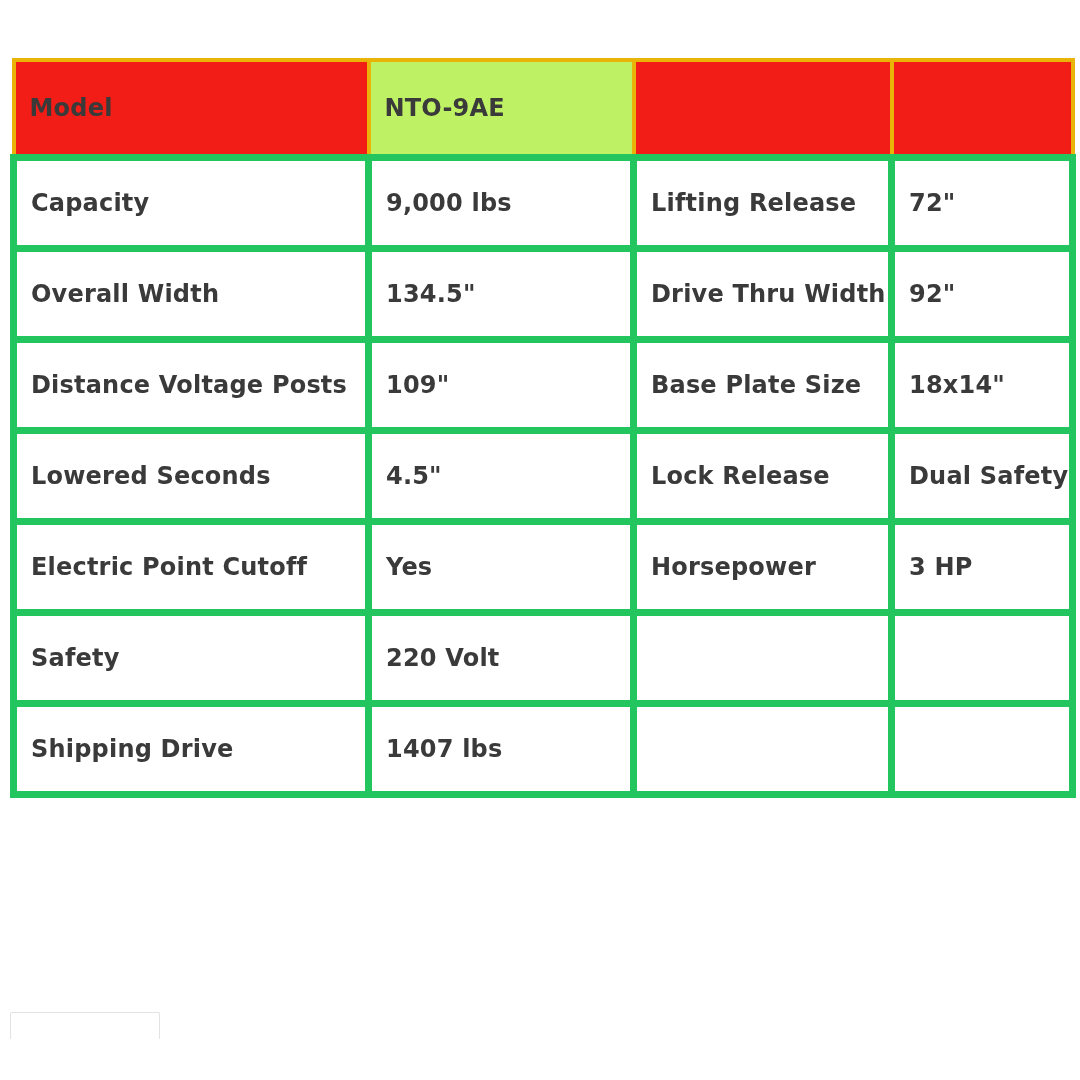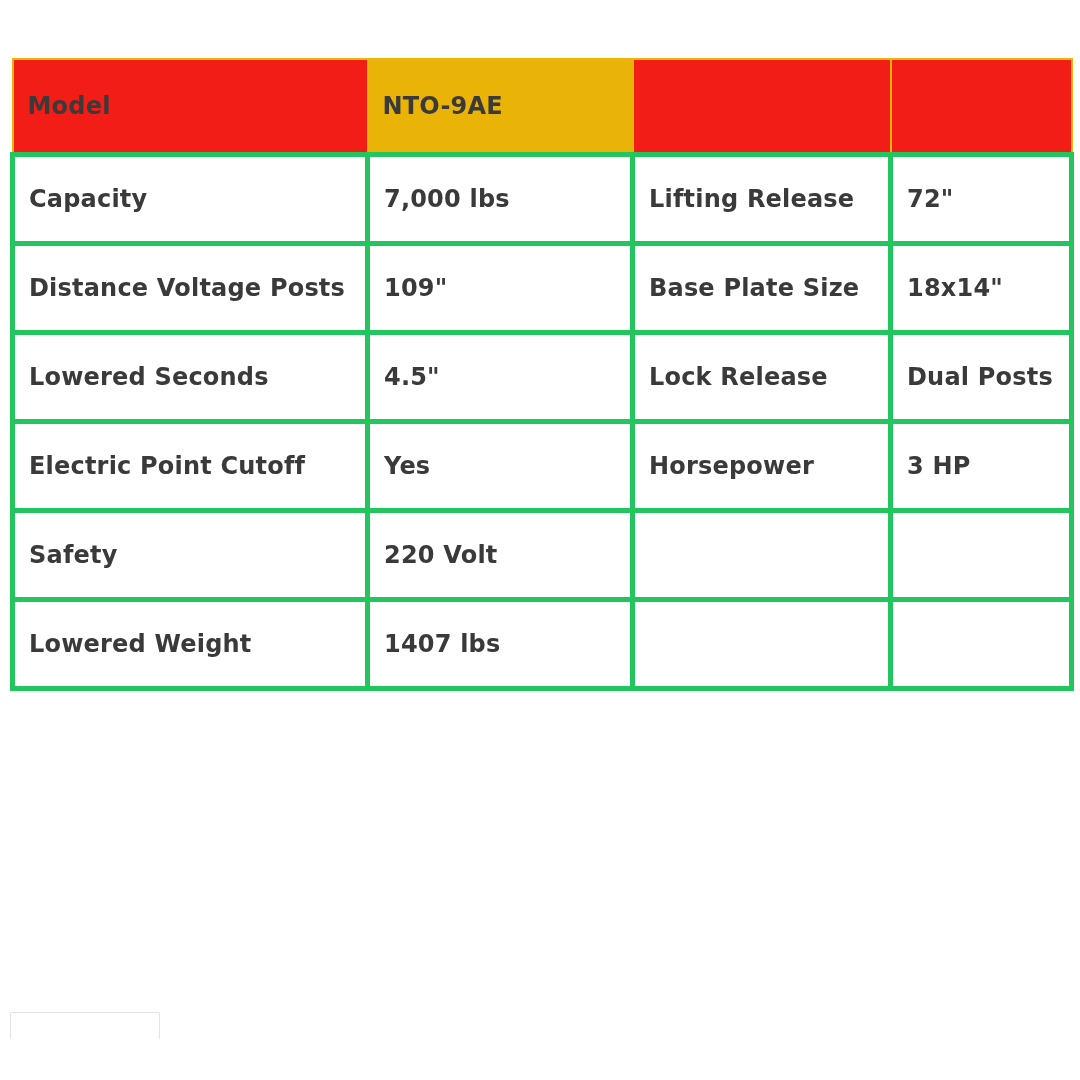--- a/index.html
+++ b/index.html
@@ -22,46 +22,46 @@
     left: 10px;
     top: 58px;
     width: 1059px;
   }
   table.spec-table {
     border-collapse: collapse;
     width: 1059px;
     table-layout: fixed;
   }
   table.spec-table td {
-    border: 5px solid #22c55e;
+    border: 7px solid #22c55e;
     padding: 0 14px;
     height: 84px;
     vertical-align: middle;
     font-size: 24px;
     font-weight: bold;
     color: #3a3a3a;
     letter-spacing: 0.2px;
     overflow: hidden;
     white-space: nowrap;
   }
   col.c1 { width: 355px; }
   col.c2 { width: 265px; }
   col.c3 { width: 258px; }
   col.c4 { width: 181px; }
 
   tr.header-row td {
     height: 92px;
-    border: 2px solid #eab308;
+    border: 4px solid #eab308;
   }
   td.hdr-red {
     background: #f21d17;
     color: #ffffff;
   }
   td.hdr-salmon {
-    background: #eab308;
+    background: #bef264;
     color: #ffffff;
   }
   .label-cell { color: #3d3d3d; }
   .value-cell { color: #3d3d3d; }
 
   
   .bottom-stub {
     position: absolute;
     left: 10px;
     top: 1012px;
@@ -89,50 +89,56 @@
       <tbody>
         <tr class="header-row">
           <td class="hdr-red">Model</td>
           <td class="hdr-salmon">NTO-9AE</td>
           <td class="hdr-red"></td>
           <td class="hdr-red"></td>
         </tr>
 
         <tr>
           <td class="label-cell">Capacity</td>
-          <td class="value-cell">7,000 lbs</td>
+          <td class="value-cell">9,000 lbs</td>
           <td class="label-cell">Lifting Release</td>
           <td class="value-cell">72"</td>
+        </tr>
+        <tr>
+          <td class="label-cell">Overall Width</td>
+          <td class="value-cell">134.5"</td>
+          <td class="label-cell">Drive Thru Width</td>
+          <td class="value-cell">92"</td>
         </tr>
         <tr>
           <td class="label-cell">Distance Voltage Posts</td>
           <td class="value-cell">109"</td>
           <td class="label-cell">Base Plate Size</td>
           <td class="value-cell">18x14"</td>
         </tr>
         <tr>
           <td class="label-cell">Lowered Seconds</td>
           <td class="value-cell">4.5"</td>
           <td class="label-cell">Lock Release</td>
-          <td class="value-cell">Dual Posts</td>
+          <td class="value-cell">Dual Safety</td>
         </tr>
         <tr>
           <td class="label-cell">Electric Point Cutoff</td>
           <td class="value-cell">Yes</td>
           <td class="label-cell">Horsepower</td>
           <td class="value-cell">3 HP</td>
         </tr>
         <tr>
           <td class="label-cell">Safety</td>
           <td class="value-cell">220 Volt</td>
           <td class="label-cell"></td>
           <td class="value-cell"></td>
         </tr>
         <tr>
-          <td class="label-cell">Lowered Weight</td>
+          <td class="label-cell">Shipping Drive</td>
           <td class="value-cell">1407 lbs</td>
           <td class="label-cell"></td>
           <td class="value-cell"></td>
         </tr>
       </tbody>
     </table>
   </div>
 
   <div class="bottom-stub"></div>
 

